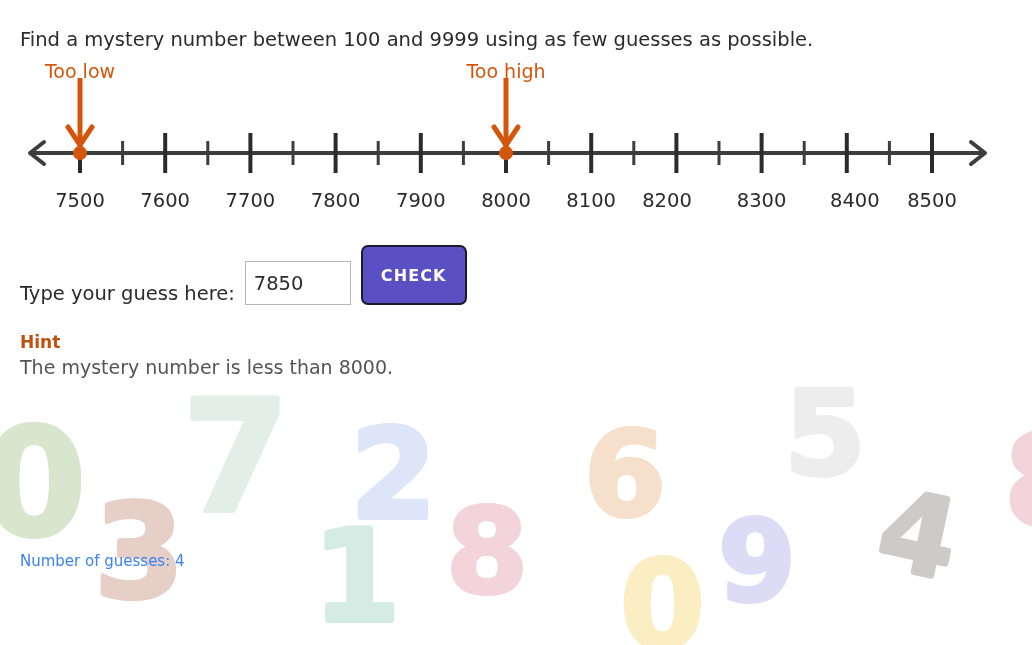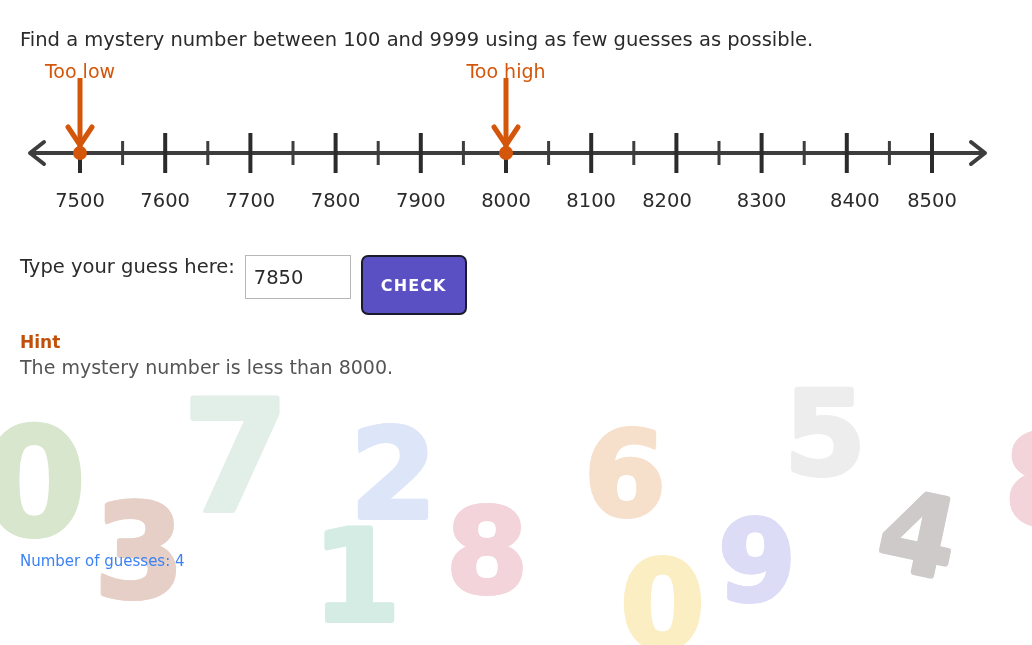--- a/index.html
+++ b/index.html
@@ -77,21 +77,21 @@
     top: 129px;
   }
 
   
   #guess-row {
     position: absolute;
     left: 20px;
     top: 255px;
     height: 50px;
     display: flex;
-    align-items: flex-start;
+    align-items: flex-end;
   }
   #guess-prompt-label {
     font-size: 19.5px;
     color: #2b2b2b;
     white-space: pre;
     margin-right: 10px;
   }
   #guess-input {
     width: 106px;
     height: 44px;

